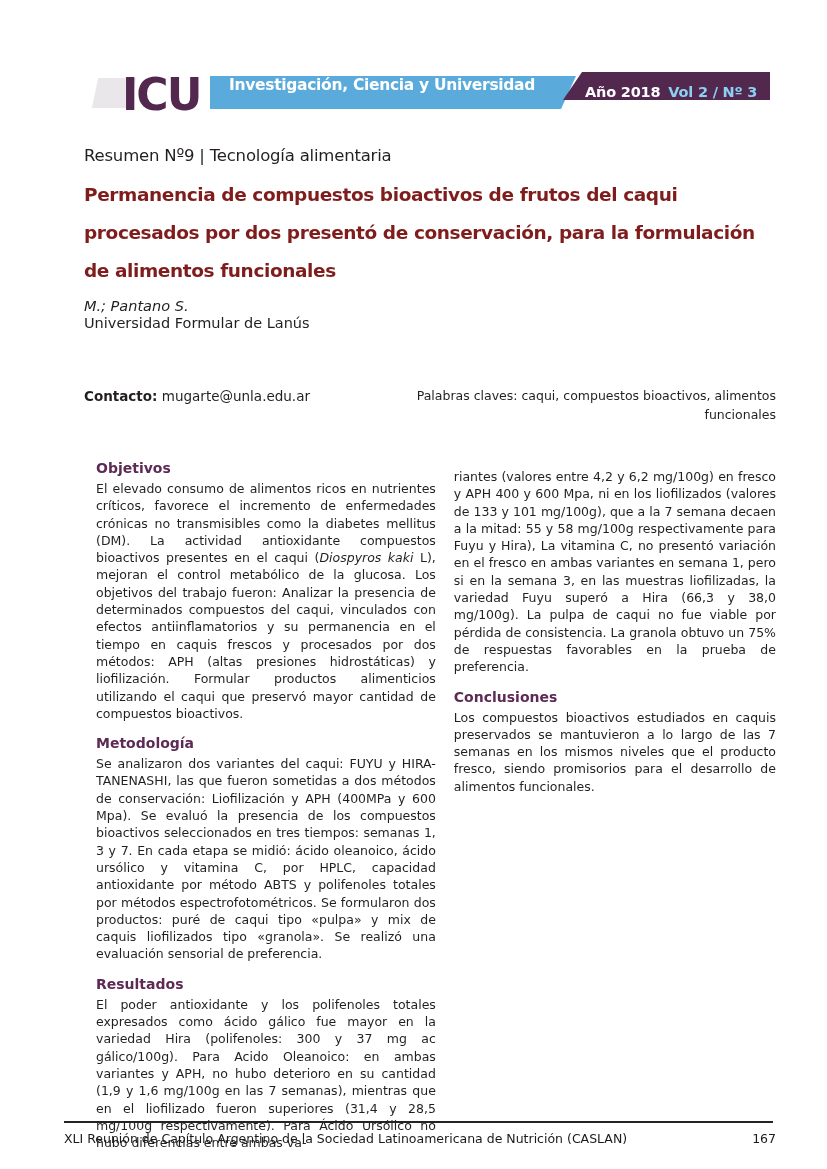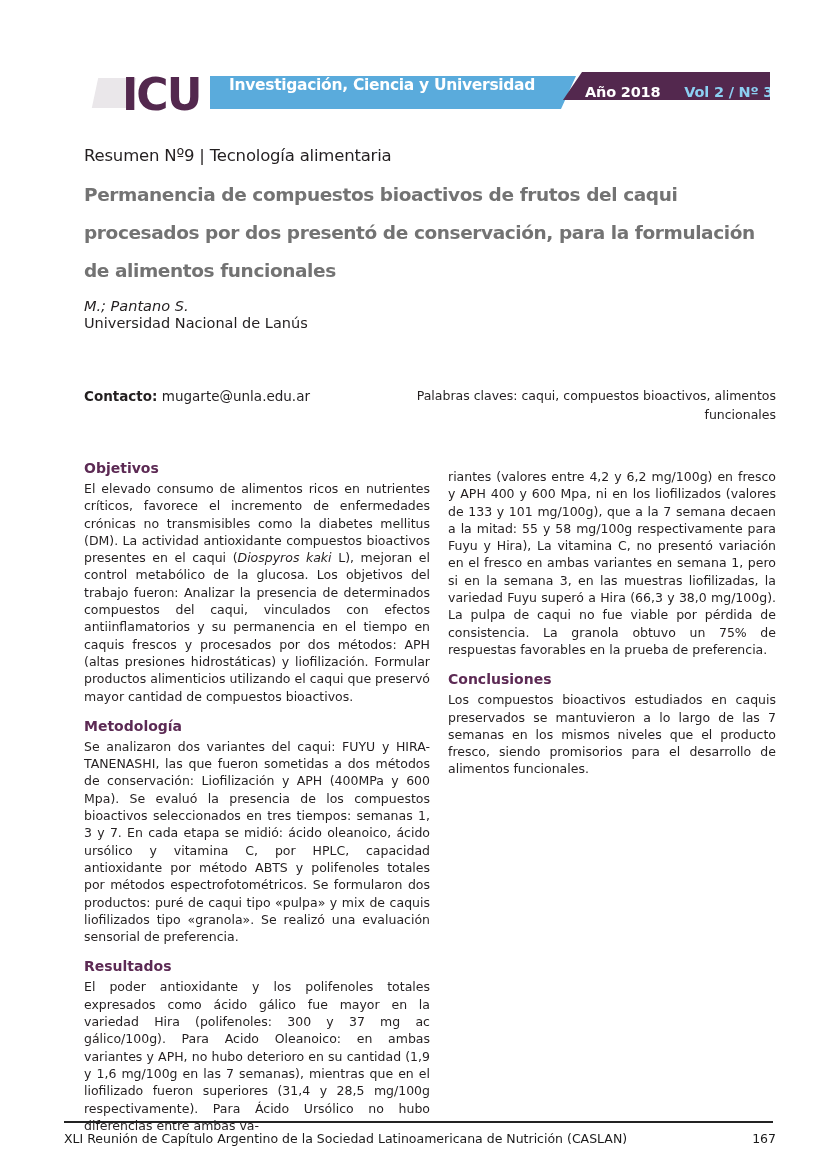--- a/index.html
+++ b/index.html
@@ -35,31 +35,31 @@
     position:absolute;left:563px;top:72px;width:207px;height:28px;
     background:#53284e;
     clip-path:polygon(19px 0,100% 0,100% 100%,0 100%);
     display:flex;align-items:flex-end;
   }
   .band-purple .year{
     padding-left:22px;color:#ffffff;font-weight:bold;
     font-size:14.5px;letter-spacing:-0.2px;white-space:nowrap;
   }
   .band-purple .vol{
-    padding-left:24px;color:#8cd0f2;font-weight:bold;
+    padding-left:8px;color:#8cd0f2;font-weight:bold;
     font-size:14.5px;letter-spacing:-0.2px;white-space:nowrap;
   }
   
   .kicker{
     position:absolute;left:84px;top:146px;
     font-size:16.5px;color:#231f20;letter-spacing:-0.2px;
   }
   .title{
     position:absolute;left:84px;top:176px;width:720px;
-    font-size:18.5px;font-weight:bold;color:#737373;
+    font-size:18.5px;font-weight:bold;color:#7f1d1d;
     line-height:38px;letter-spacing:-0.4px;
   }
   .title div{white-space:nowrap;}
   .authors{
     position:absolute;left:84px;top:298px;width:360px;
     font-size:14.5px;line-height:17px;
   }
   .authors .auth{font-style:italic;}
   .authors .affil{font-style:normal;}
   .contact{
@@ -69,21 +69,21 @@
   .keywords{
     position:absolute;left:376px;top:386px;width:400px;
     text-align:right;font-size:12.5px;line-height:19px;
   }
   .keywords .kw-en{font-style:italic;}
   
   .columns{
     position:absolute;left:84px;top:458px;width:692px;
     display:flex;gap:18px;
   }
-  .col-left{width:346px;padding-top:2px;}
+  .col-left{width:346px;padding-top:2px;margin-left:12px;}
   .col-right{width:328px;padding-top:10px;}
   .sec-h{
     font-size:14px;font-weight:bold;color:#5c2a54;
     margin:0 0 3px 0;line-height:17px;
   }
   .columns p{
     margin:0 0 13px 0;
     font-size:12.5px;line-height:17.3px;
     text-align:justify;color:#231f20;
     hyphens:none;
@@ -118,21 +118,21 @@
   <div class="kicker">Resumen Nº9 | Tecnología alimentaria</div>
 
   <div class="title">
     <div>Permanencia de compuestos bioactivos de frutos del caqui</div>
     <div>procesados por dos presentó de conservación, para la formulación</div>
     <div>de alimentos funcionales</div>
   </div>
 
   <div class="authors">
     <div class="auth">M.; Pantano S.</div>
-    <div class="affil">Universidad Nacional de Lanús</div>
+    <div class="affil">Universidad Formular de Lanús</div>
   </div>
 
   <div class="contact">
     <b>Contacto:</b>
     <span>mugarte@unla.edu.ar</span>
   </div>
 
   <div class="keywords">
     <div class="kw-es">Palabras claves: caqui, compuestos bioactivos, alimentos funcionales</div>
   </div>

